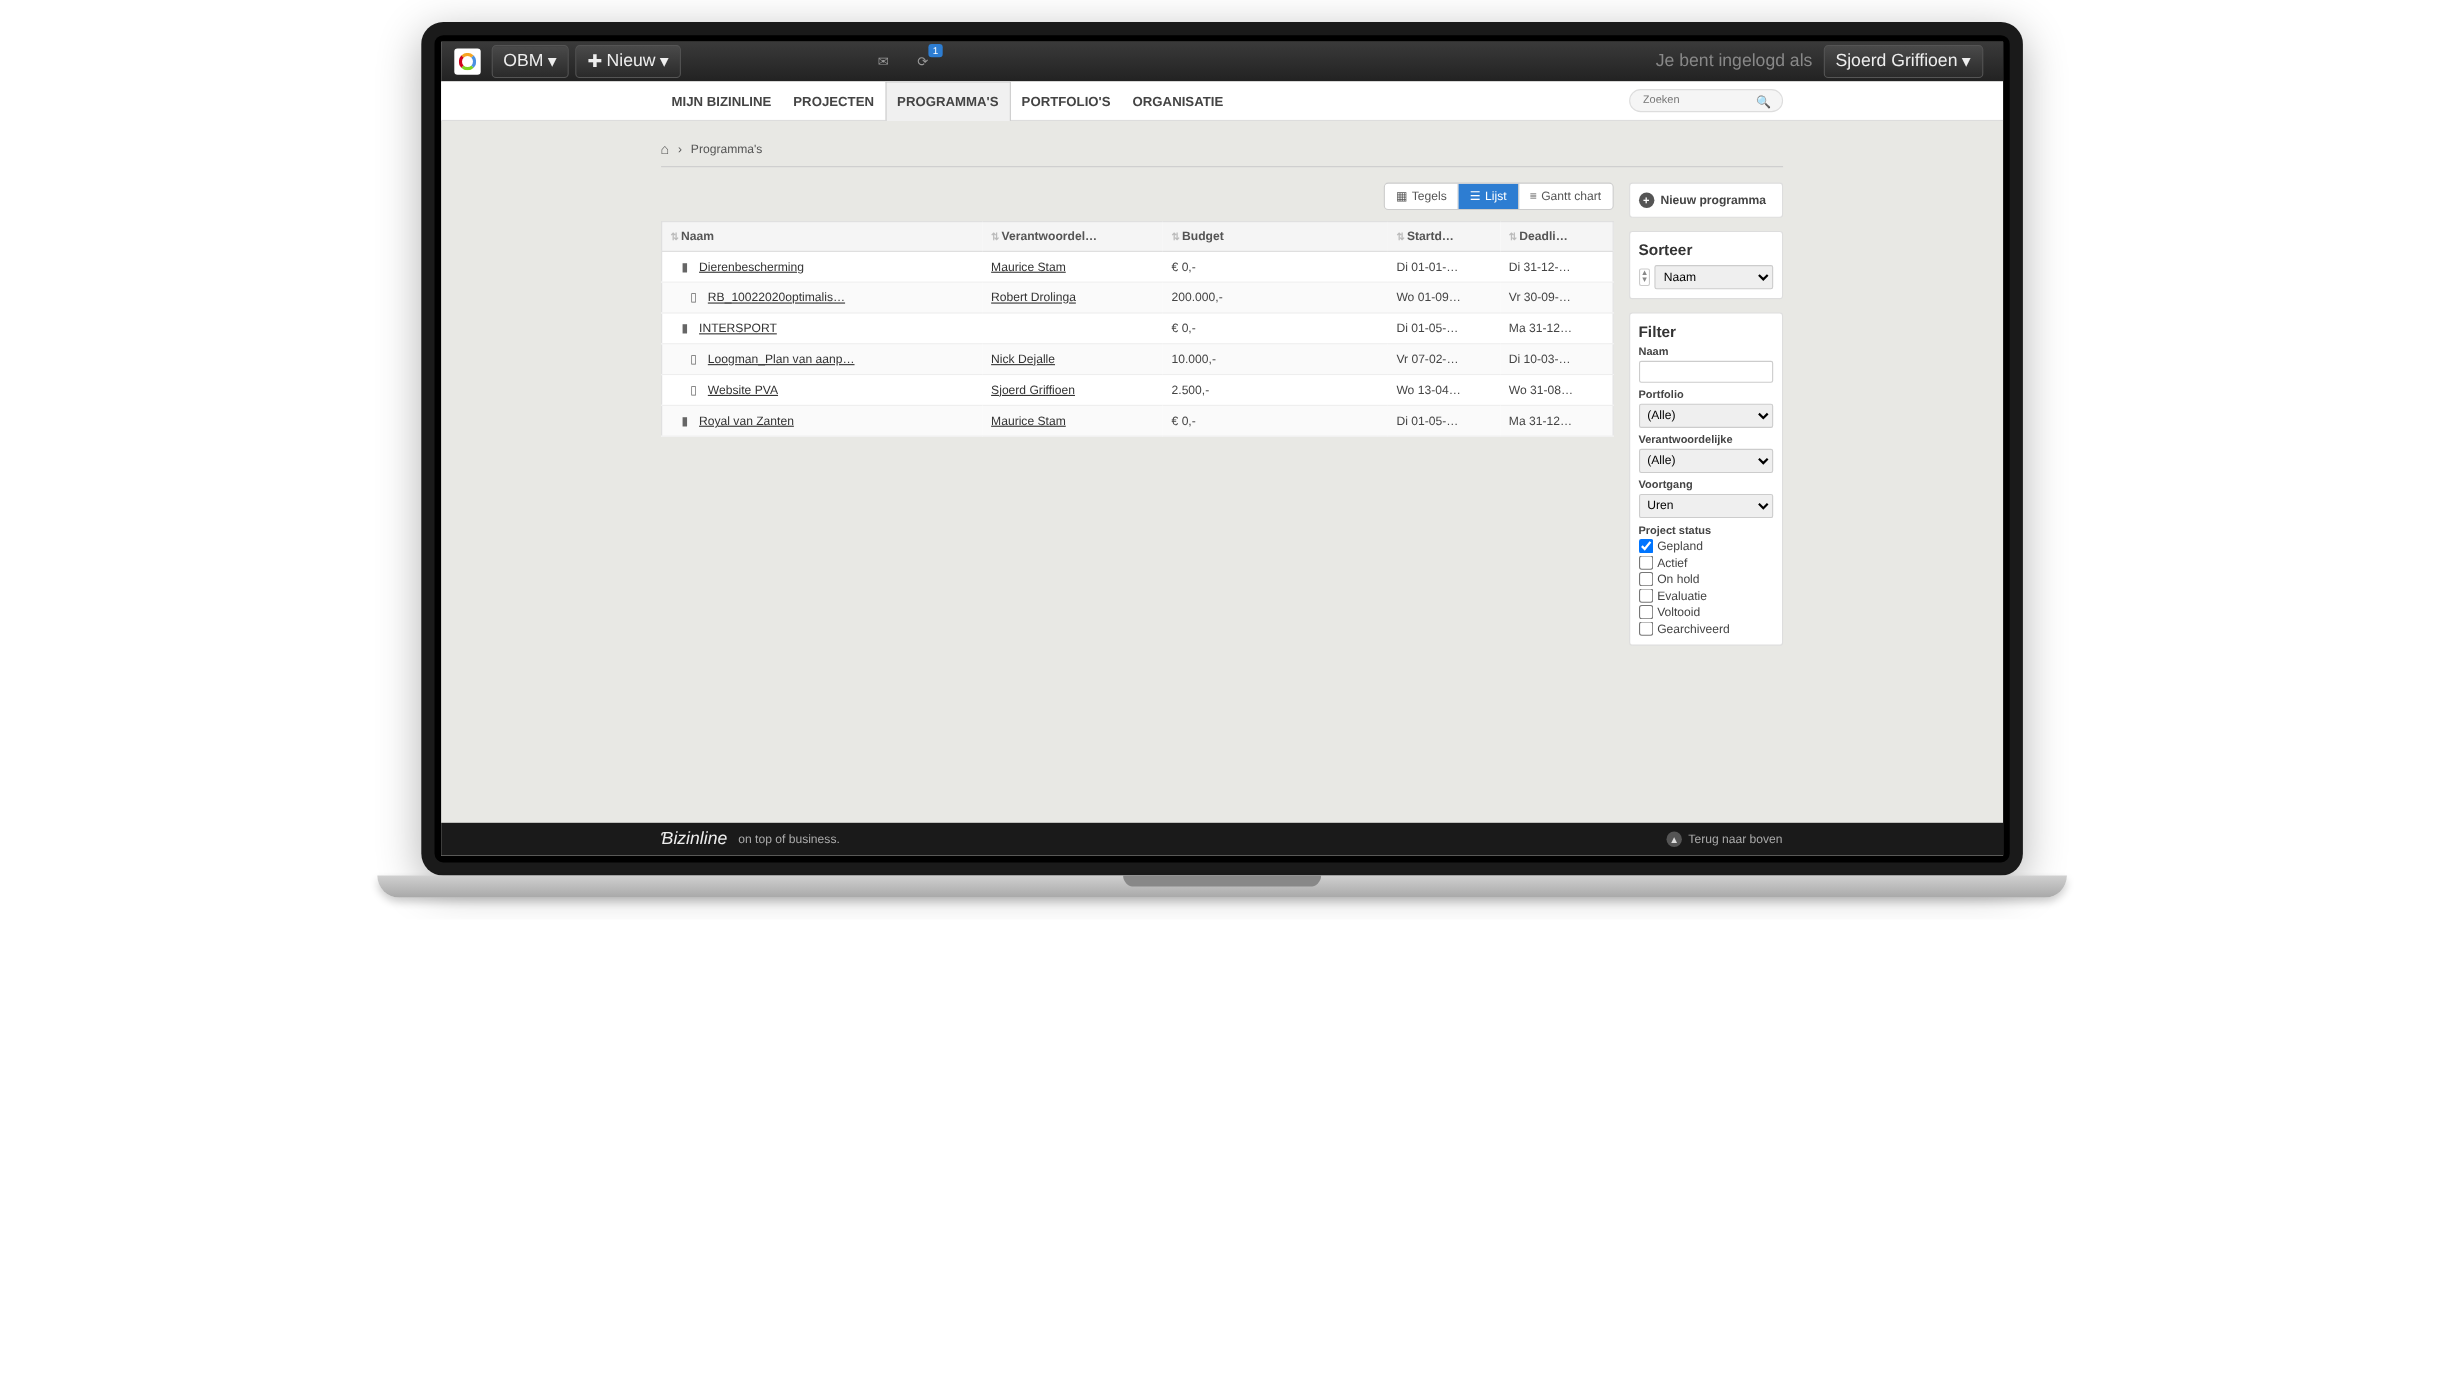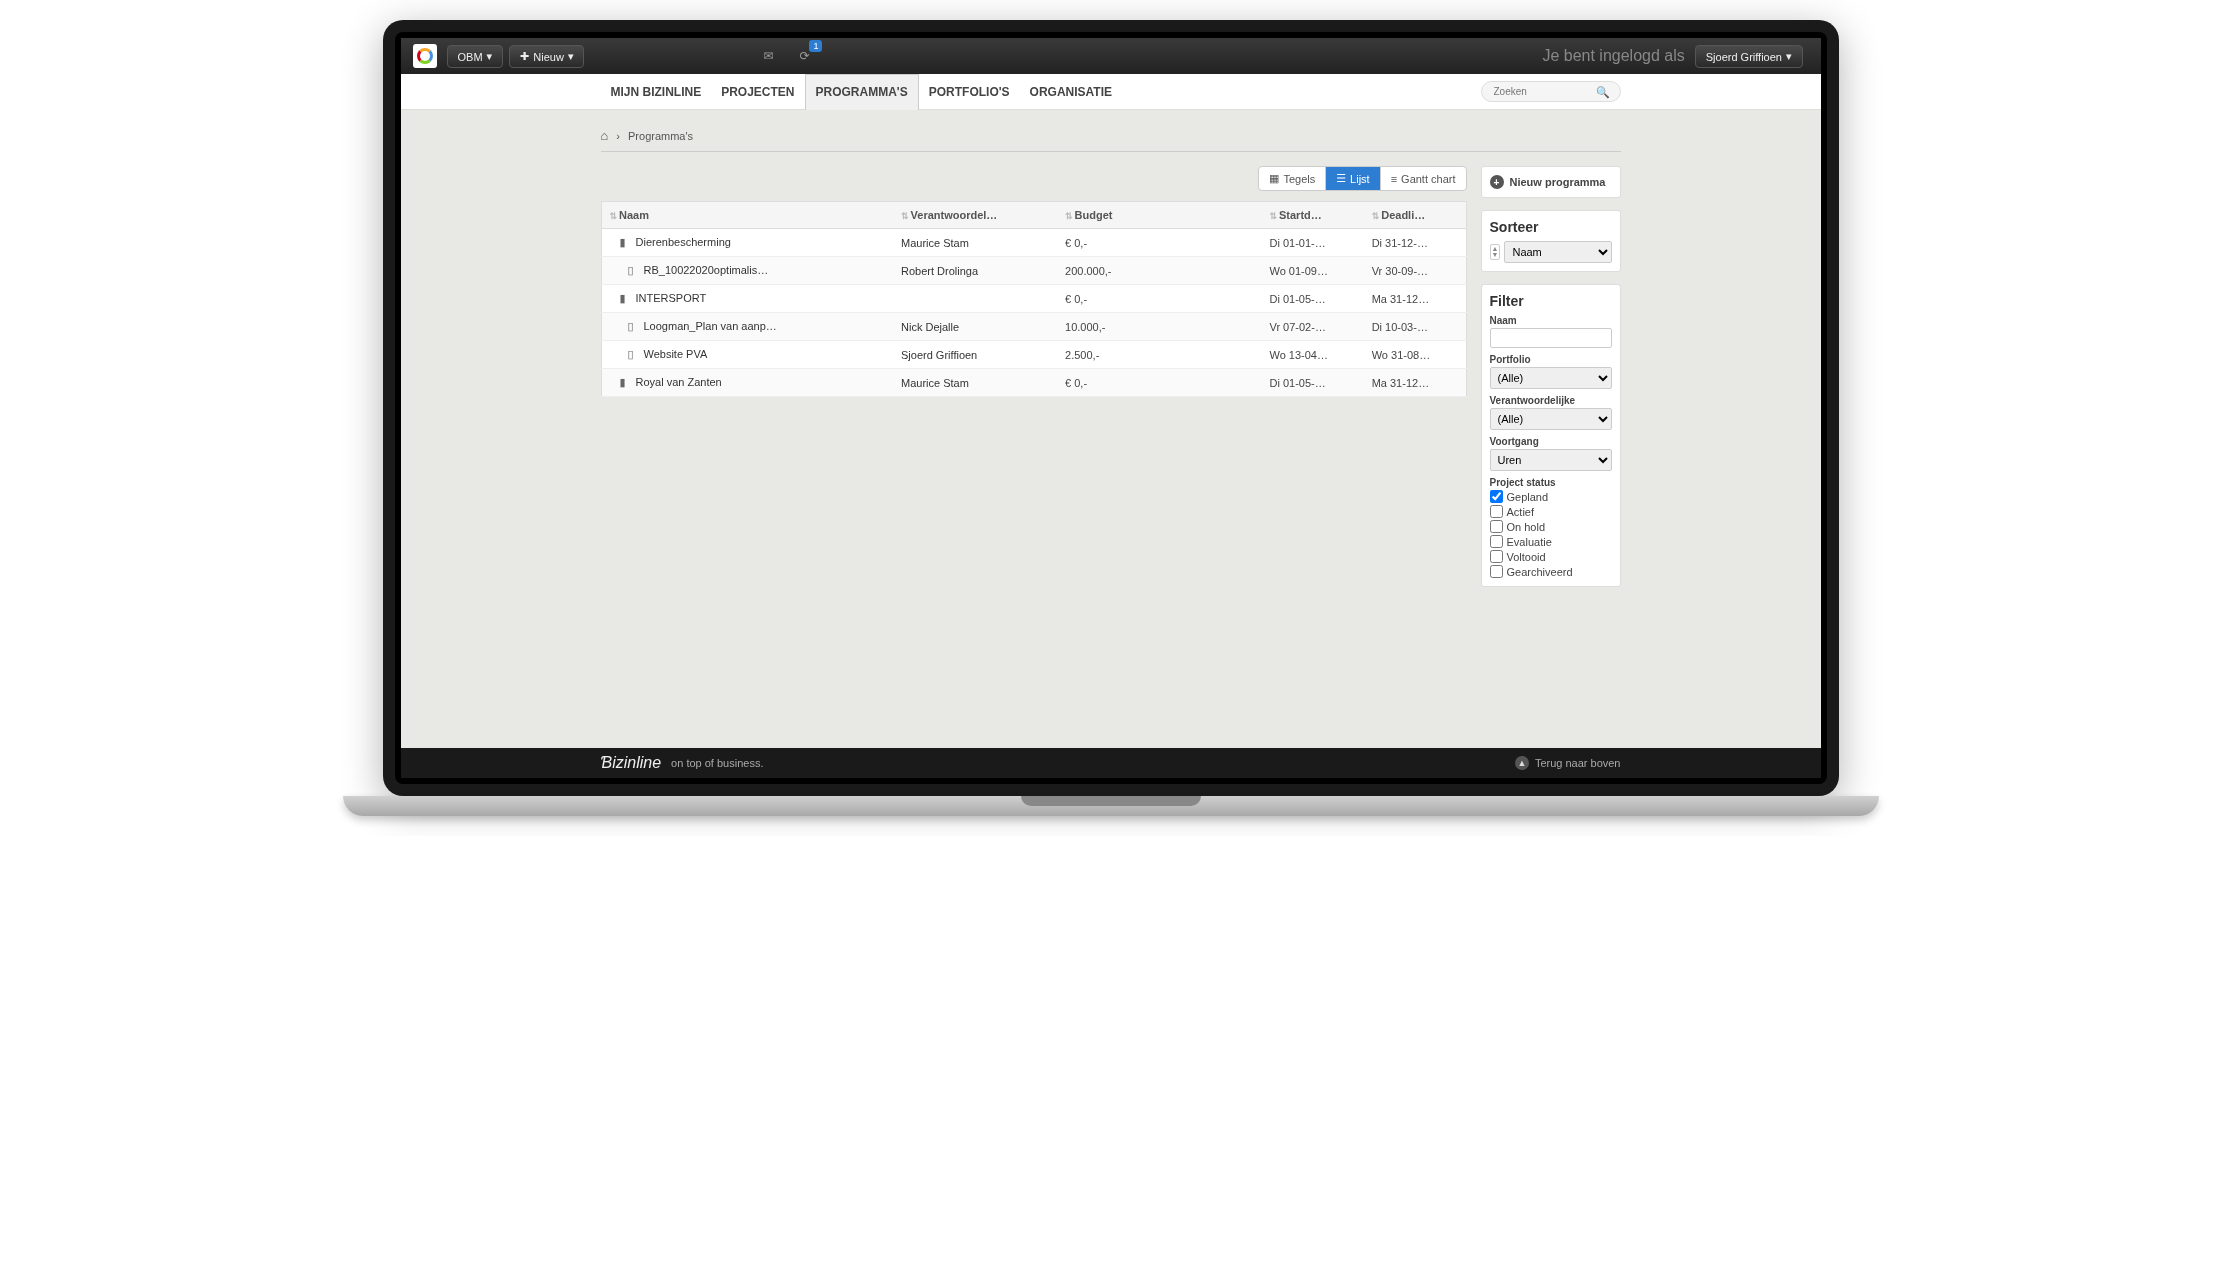--- a/index.html
+++ b/index.html
@@ -7,21 +7,21 @@
 .device-frame{width:1456px;margin:0 auto;padding:20px 0}
 .laptop-outer{background:#1a1a1a;border-radius:20px;padding:12px;box-shadow:0 10px 40px rgba(0,0,0,.3)}
 .laptop-inner{background:#000;border-radius:8px;padding:6px}
 .screen{background:#e8e8e4;width:100%;height:740px;overflow:hidden;position:relative}
 .laptop-base{height:20px;background:linear-gradient(#d0d0d0,#a8a8a8);border-radius:0 0 40px 40px;margin:0 -40px;box-shadow:0 4px 8px rgba(0,0,0,.2)}
 .laptop-notch{width:180px;height:10px;background:#888;margin:0 auto;border-radius:0 0 10px 10px}
 
 .topbar{background:linear-gradient(#3a3a3a,#222);height:36px;display:flex;align-items:center;padding:0 12px;color:#ccc;font-size:12px}
 .logo-box{width:24px;height:24px;background:#fff;border-radius:3px;display:flex;align-items:center;justify-content:center;margin-right:10px}
 .logo-circle{width:16px;height:16px;border:3px solid;border-color:#f5a623 #4a90e2 #7ed321 #d0021b;border-radius:50%}
-.tb-btn{background:linear-gradient(#4a4a4a,#2a2a2a);border:1px solid #555;border-radius:4px;padding:4px 10px;color:#eee;font-size:11px;margin-right:6px;display:flex;align-items:flex-end;gap:4px;cursor:pointer}
+.tb-btn{background:linear-gradient(#4a4a4a,#2a2a2a);border:1px solid #555;border-radius:4px;padding:4px 10px;color:#eee;font-size:16px;margin-right:6px;display:flex;align-items:center;gap:4px;cursor:pointer}
 .tb-spacer{flex:1}
 .tb-icon{width:28px;height:28px;display:flex;align-items:center;justify-content:center;color:#999;margin:0 4px;position:relative;cursor:pointer}
 .badge{position:absolute;top:-2px;right:-4px;background:#2d7dd2;color:#fff;font-size:9px;padding:1px 4px;border-radius:3px}
 .tb-text{color:#888;font-size:16px;margin-right:10px}
 
 .navbar{background:#fff;height:36px;display:flex;align-items:center;padding:0 200px;border-bottom:1px solid #ddd}
 .nav-item{font-size:12px;font-weight:bold;color:#444;padding:0 10px;height:36px;display:flex;align-items:center;cursor:pointer}
 .nav-item.active{background:#f0f0f0;border:1px solid #ccc;border-bottom:none}
 .nav-spacer{flex:1}
 .search-box{background:#f5f5f5;border:1px solid #ddd;border-radius:14px;padding:4px 30px 4px 12px;font-size:10px;width:140px;position:relative}
@@ -46,21 +46,21 @@
 .btn-seg:last-child{border-right:none}
 .btn-seg.active{background:#2d7dd2;color:#fff}
 
 .table{width:100%;border:1px solid #ddd;background:#fff;font-size:11px;border-collapse:collapse}
 .table th{background:#f5f5f5;text-align:left;padding:7px 8px;font-weight:bold;color:#555;border-bottom:1px solid #ddd;font-size:11px}
 .table td{padding:7px 8px;border-bottom:1px solid #eee;color:#444}
 .table tr:nth-child(even) td{background:#fafafa}
 .sort-ic{color:#bbb;font-size:9px;margin-right:2px}
 .row-ic{color:#666;margin-right:4px;display:inline-block;width:12px}
 .indent{padding-left:18px;display:inline-block}
-.link{color:#333;cursor:pointer}
+.link{text-decoration:underline;color:#333;cursor:pointer}
 .expand-ic{color:#999;font-size:9px;margin-right:2px}
 
 .side-box{background:#fff;border:1px solid #ddd;border-radius:3px;padding:8px;margin-bottom:12px}
 .new-btn{display:flex;align-items:center;gap:6px;font-size:11px;color:#444;font-weight:bold;cursor:pointer}
 .new-btn-circle{width:14px;height:14px;border-radius:50%;background:#555;color:#fff;display:flex;align-items:center;justify-content:center;font-size:10px}
 .side-h{font-size:14px;font-weight:bold;color:#333;margin-bottom:6px}
 .sort-row{display:flex;gap:4px;align-items:center}
 .sort-arrows{display:flex;flex-direction:column;font-size:7px;line-height:6px;color:#888;border:1px solid #ccc;border-radius:2px;padding:1px;cursor:pointer}
 select,input[type=text].filter-input{width:100%;font-size:11px;padding:3px;border:1px solid #ccc;border-radius:2px}
 .filter-label{font-size:10px;font-weight:bold;color:#444;margin-top:6px;margin-bottom:2px;display:block}

